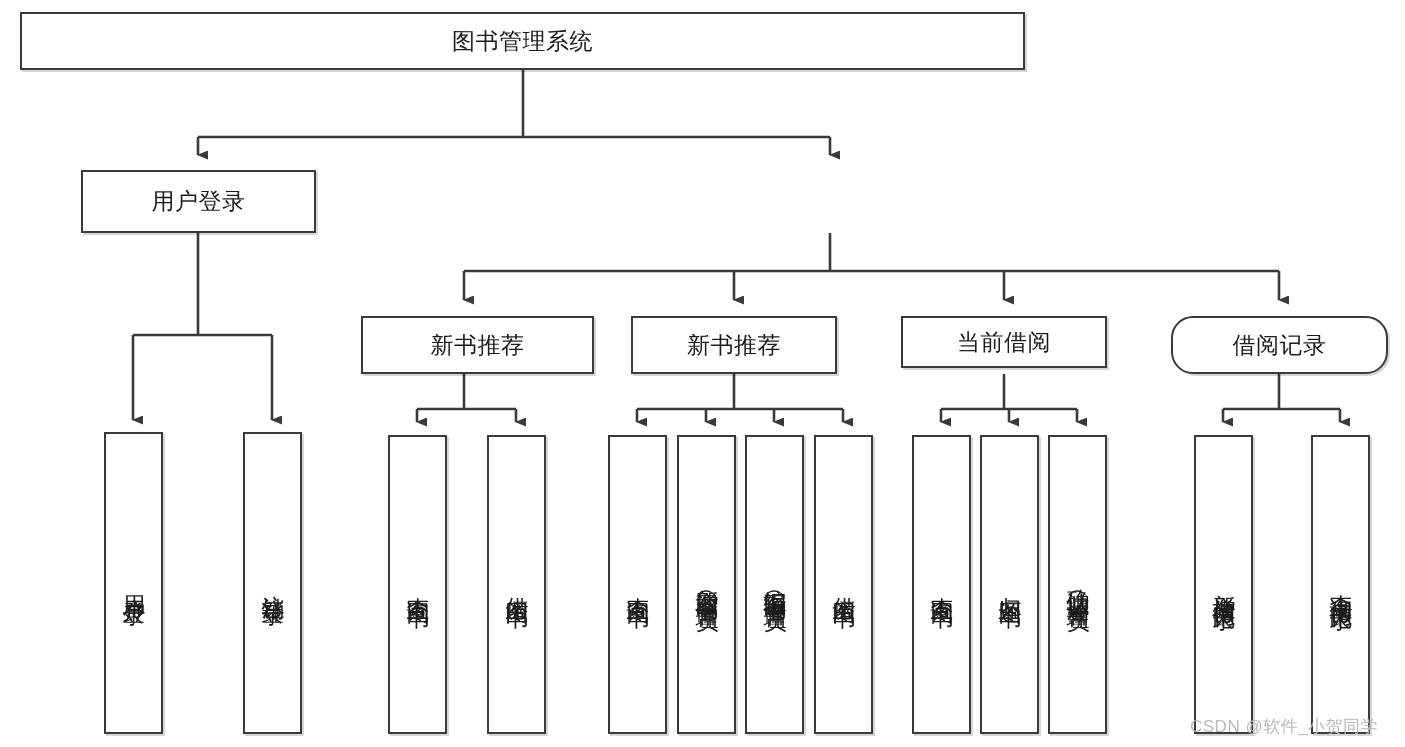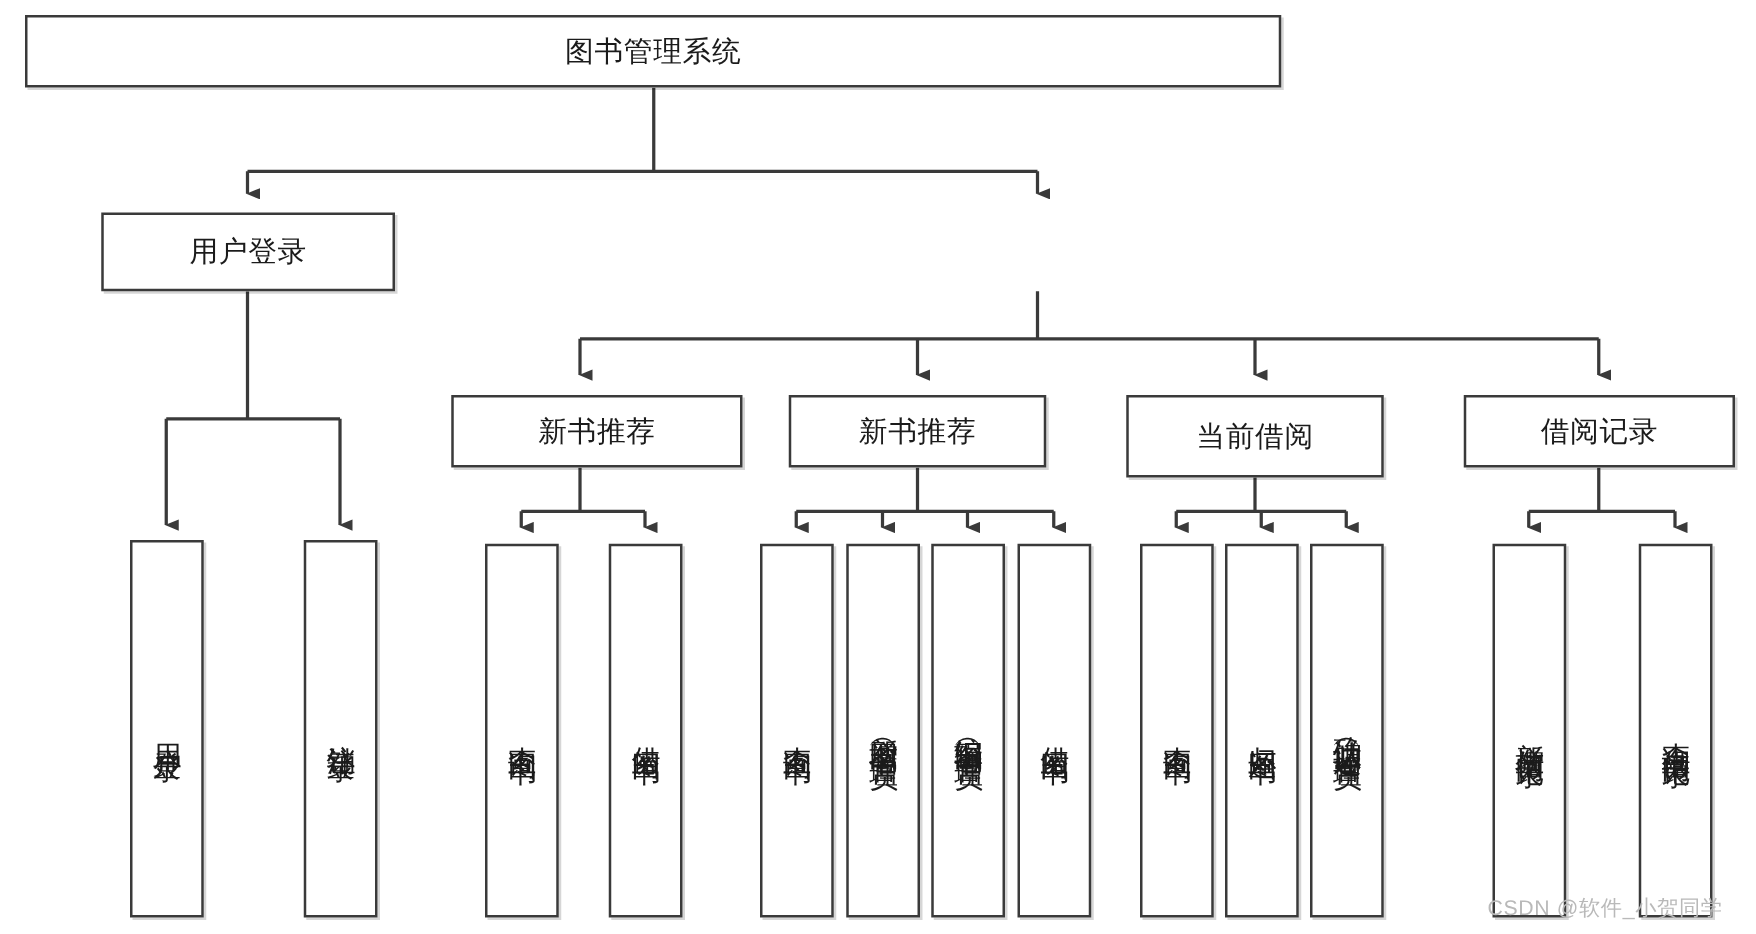--- a/index.html
+++ b/index.html
@@ -134,25 +134,25 @@
 
 
   <div class="node horiz" style="left:361px; top:316px; width:233px; height:58px;">
     <span class="label">新书推荐</span>
   </div>
 
   <div class="node horiz" style="left:631px; top:316px; width:206px; height:58px;">
     <span class="label">新书推荐</span>
   </div>
 
-  <div class="node horiz" style="left:901px; top:316px; width:206px; height:66px;">
+  <div class="node horiz" style="left:901px; top:316px; width:206px; height:52px;">
     <span class="label">当前借阅</span>
   </div>
 
-  <div class="node horiz" style="left:1171px; top:316px; width:217px; height:58px;">
+  <div class="node horiz" style="left:1171px; top:316px; width:217px; height:58px;border-radius:22px;">
     <span class="label">借阅记录</span>
   </div>
 
   <div class="node vert" style="left:104px; top:432px; width:59px; height:302px;">
     <span class="label">用户登录</span>
   </div>
 
   <div class="node vert" style="left:243px; top:432px; width:59px; height:302px;">
     <span class="label">注销登录</span>
   </div>

